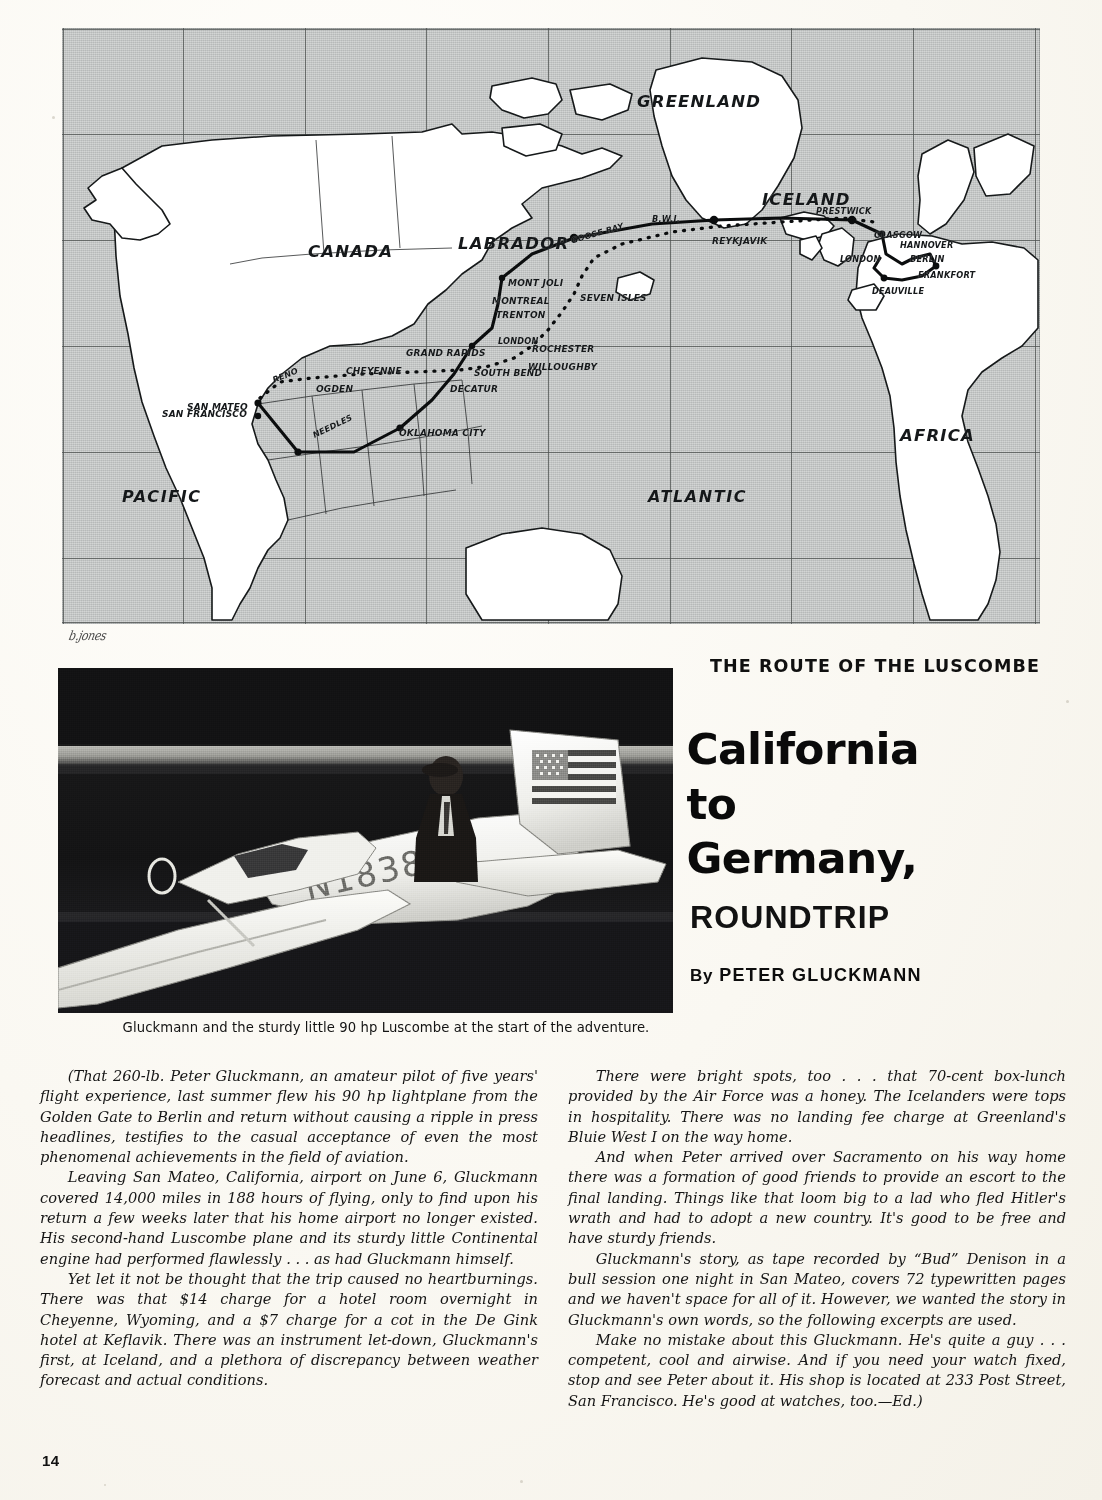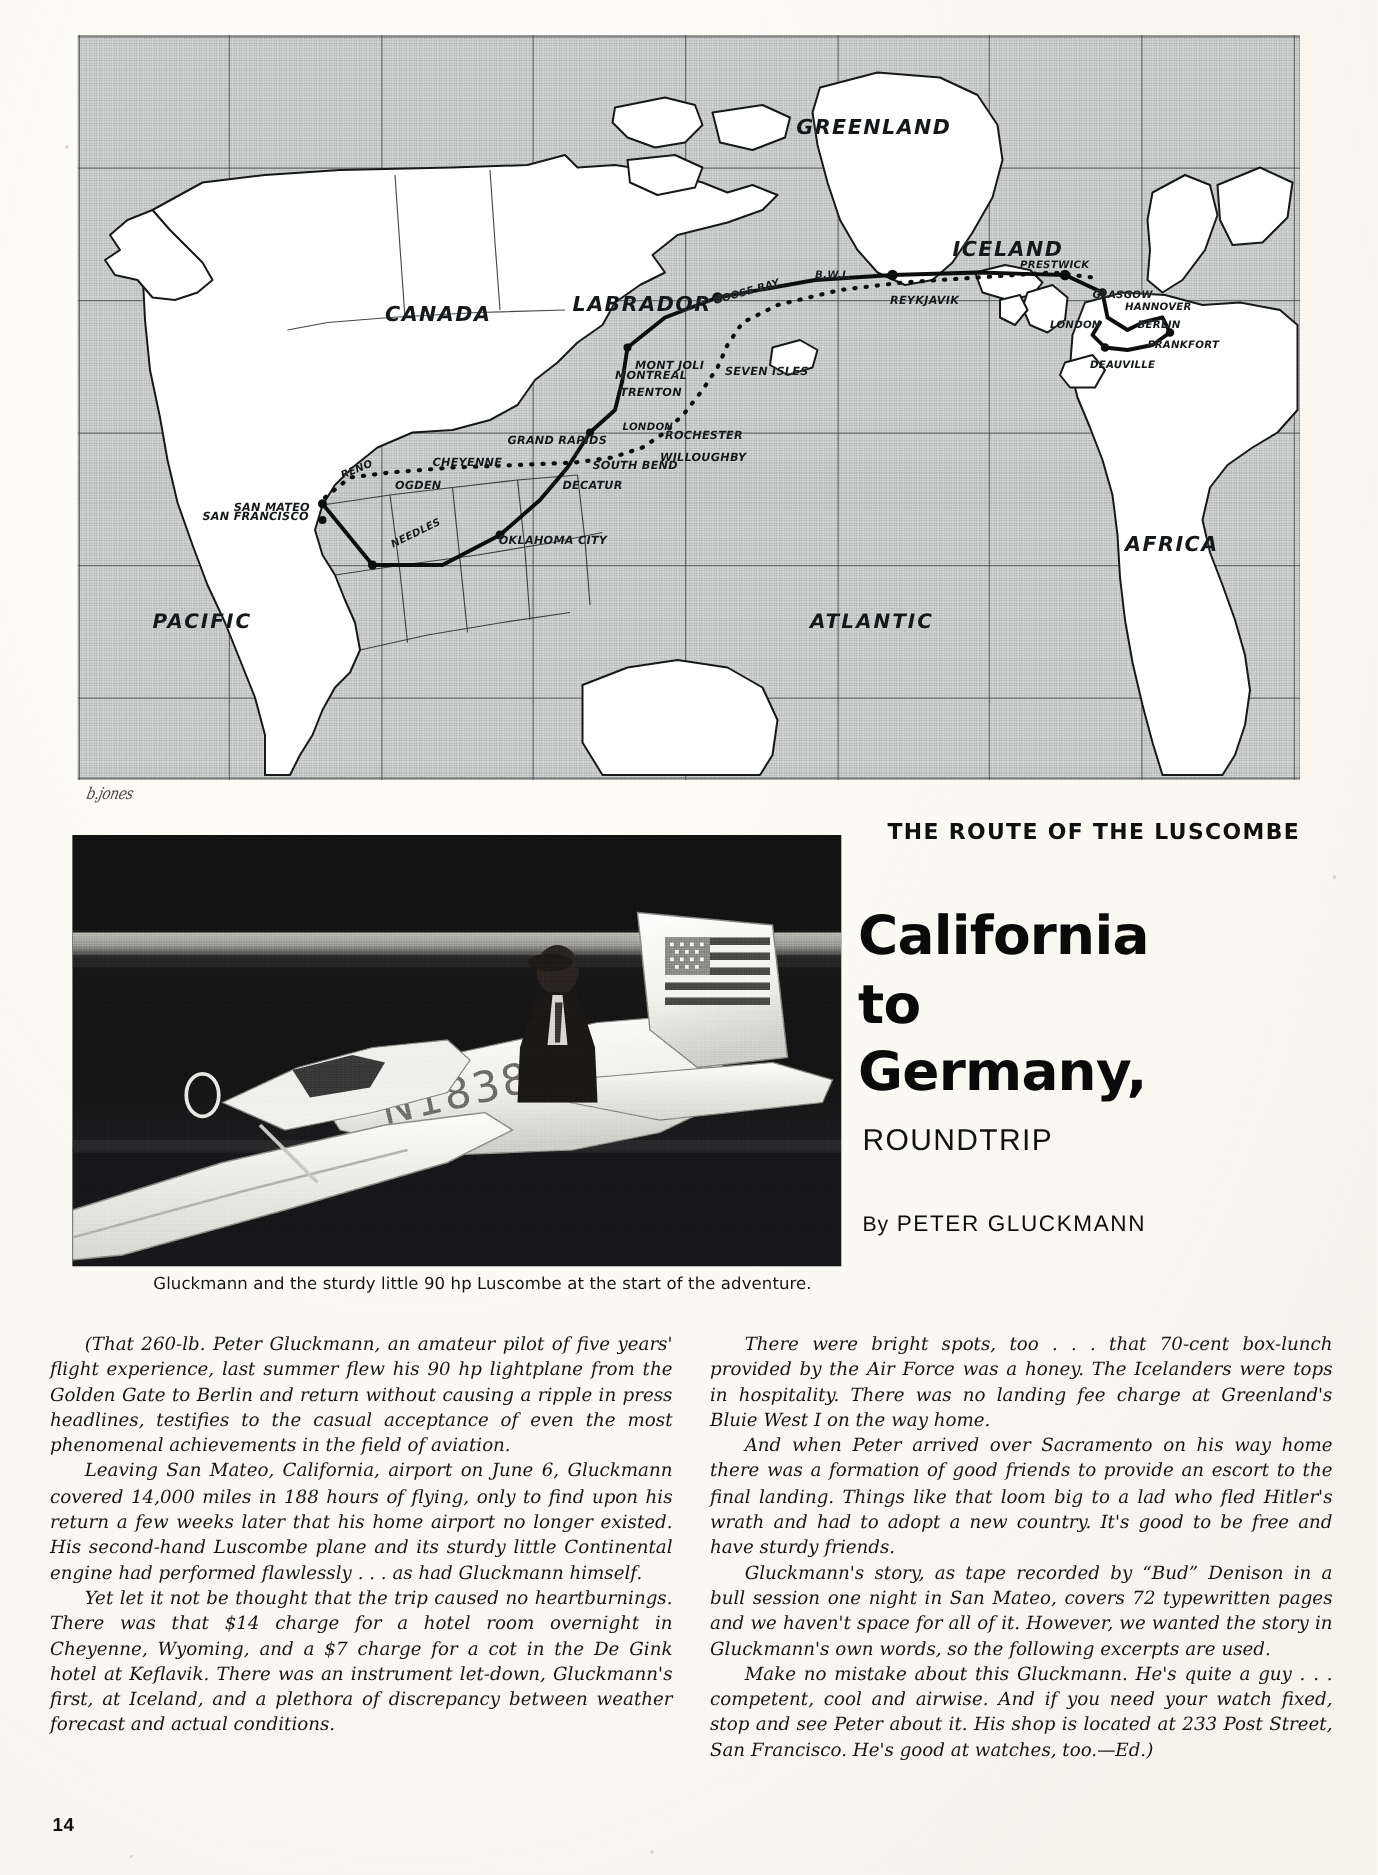--- a/index.html
+++ b/index.html
@@ -83,27 +83,27 @@
   .titleblock{position:absolute;left:690px;top:722px;width:352px;text-align:left;}
   .title-line{
     font-family:"DejaVu Sans",sans-serif;
     font-weight:700;
     font-size:43px;line-height:1.27;
     color:#0a0a0a;letter-spacing:-.6px;
     transform:scaleX(1.02);
   }
   .subtitle{
     font-family:"Liberation Sans",sans-serif;
-    font-weight:400;font-size:24px;letter-spacing:1.1px;
+    font-weight:700;font-size:32px;letter-spacing:1.1px;
     color:#121212;margin-top:13px;
   }
   .byline{
     font-family:"Liberation Sans",sans-serif;
-    font-weight:400;font-size:18px;letter-spacing:1.3px;
-    color:#0d0d0d;margin-top:42px;
+    font-weight:700;font-size:18px;letter-spacing:1.3px;
+    color:#0d0d0d;margin-top:29px;
   }
   .byline .by{font-size:17px;letter-spacing:.6px;}
   
   .columns{position:absolute;left:40px;top:1066px;width:1026px;height:370px;}
   .col{
     position:absolute;top:0;width:498px;
     font-family:"DejaVu Serif",serif;
     font-style:italic;
     font-size:14.6px;
     line-height:20.3px;
@@ -253,21 +253,21 @@
         <div class="mlabel city sm" style="left:249px;top:393px;transform:rotate(-26deg)">NEEDLES</div>
         <div class="mlabel city" style="left:337px;top:400px">OKLAHOMA CITY</div>
         <div class="mlabel city" style="left:388px;top:356px">DECATUR</div>
         <div class="mlabel city" style="left:412px;top:340px">SOUTH BEND</div>
         <div class="mlabel city" style="left:344px;top:320px">GRAND RAPIDS</div>
         <div class="mlabel city" style="left:466px;top:334px">WILLOUGHBY</div>
         <div class="mlabel city" style="left:470px;top:316px">ROCHESTER</div>
         <div class="mlabel city sm" style="left:436px;top:308px">LONDON</div>
         <div class="mlabel city" style="left:434px;top:282px">TRENTON</div>
         <div class="mlabel city" style="left:430px;top:268px">MONTREAL</div>
-        <div class="mlabel city" style="left:446px;top:260px">MONT JOLI</div>
+        <div class="mlabel city" style="left:446px;top:250px">MONT JOLI</div>
         <div class="mlabel city" style="left:518px;top:265px">SEVEN ISLES</div>
         <div class="mlabel city sm" style="left:508px;top:200px;transform:rotate(-16deg)">GOOSE BAY</div>
         <div class="mlabel city sm" style="left:590px;top:186px">B.W.I.</div>
         <div class="mlabel city" style="left:650px;top:208px">REYKJAVIK</div>
         <div class="mlabel city sm" style="left:754px;top:178px">PRESTWICK</div>
         <div class="mlabel city sm" style="left:812px;top:202px">GLASGOW</div>
         <div class="mlabel city sm" style="left:778px;top:226px">LONDON</div>
         <div class="mlabel city sm" style="left:838px;top:212px">HANNOVER</div>
         <div class="mlabel city sm" style="left:848px;top:226px">BERLIN</div>
         <div class="mlabel city sm" style="left:856px;top:242px">FRANKFORT</div>

